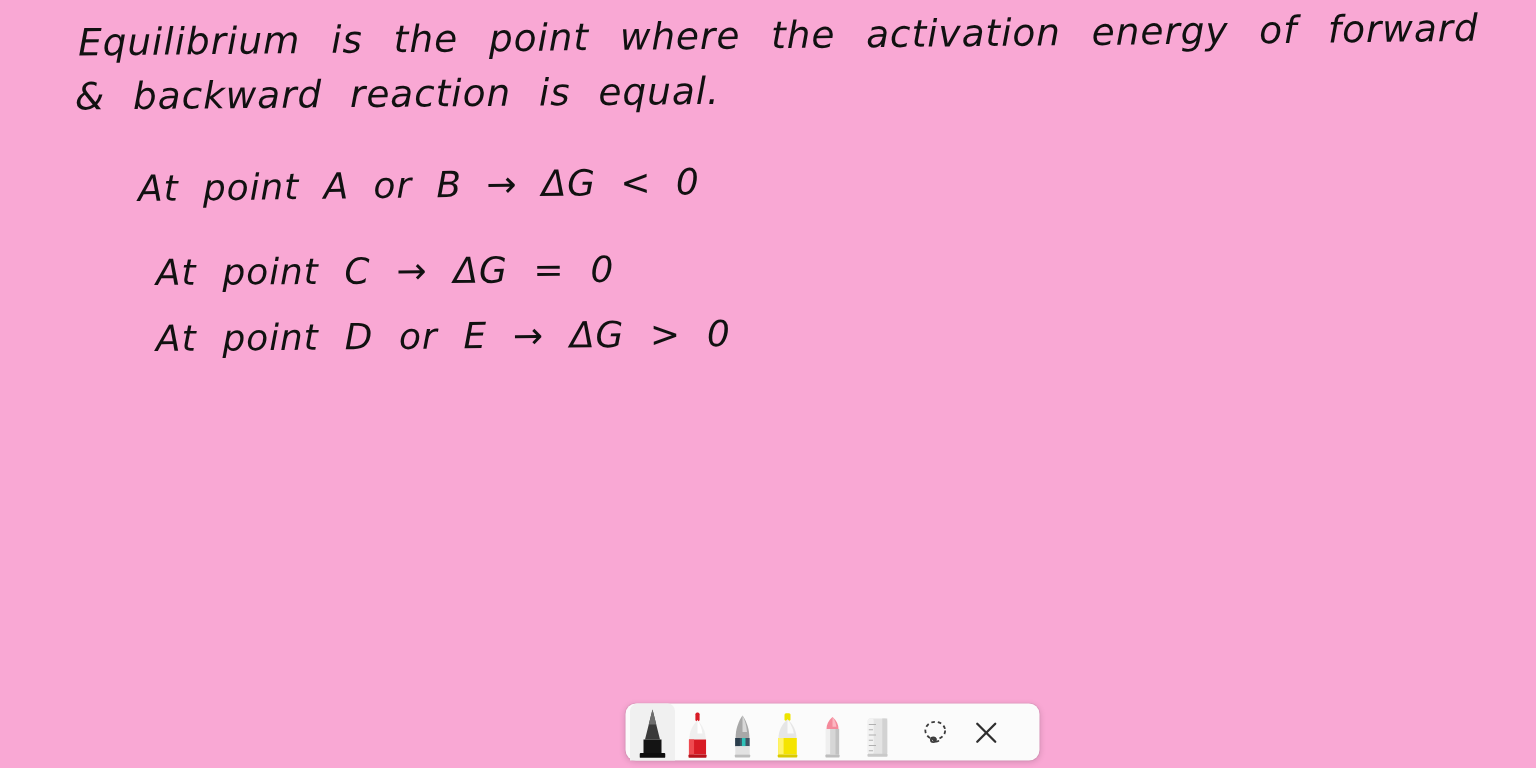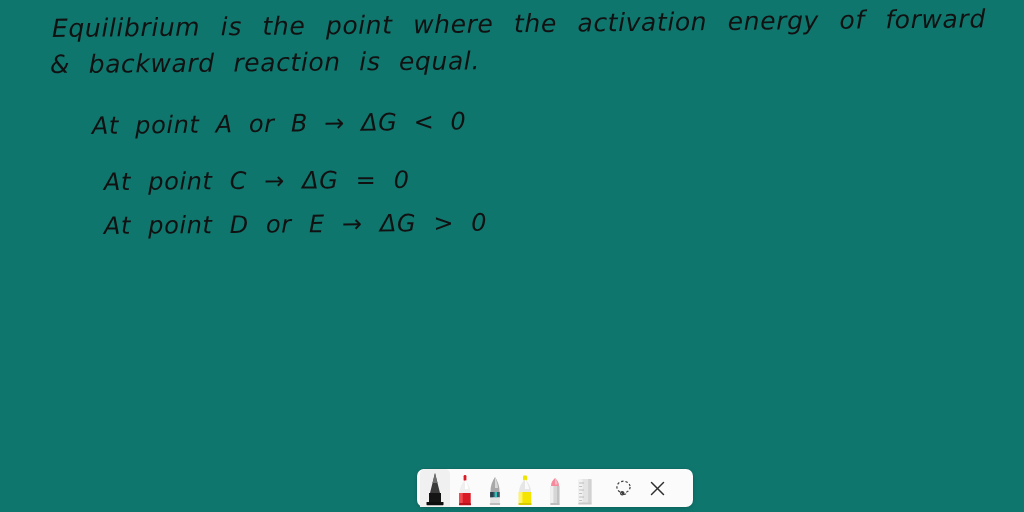--- a/index.html
+++ b/index.html
@@ -14,21 +14,21 @@
     overflow: hidden;
     position: relative;
   }
 
   
   #canvas {
     position: absolute;
     left: 0; top: 0;
     width: 1024px;
     height: 512px;
-    background: #0f766e;
+    background: #f9a8d4;
   }
 
   .hw-line {
     position: absolute;
     white-space: nowrap;
     color: #111111;
     font-family: "DejaVu Sans", sans-serif;
     font-style: italic;
     font-weight: 400;
     letter-spacing: 0.6px;

